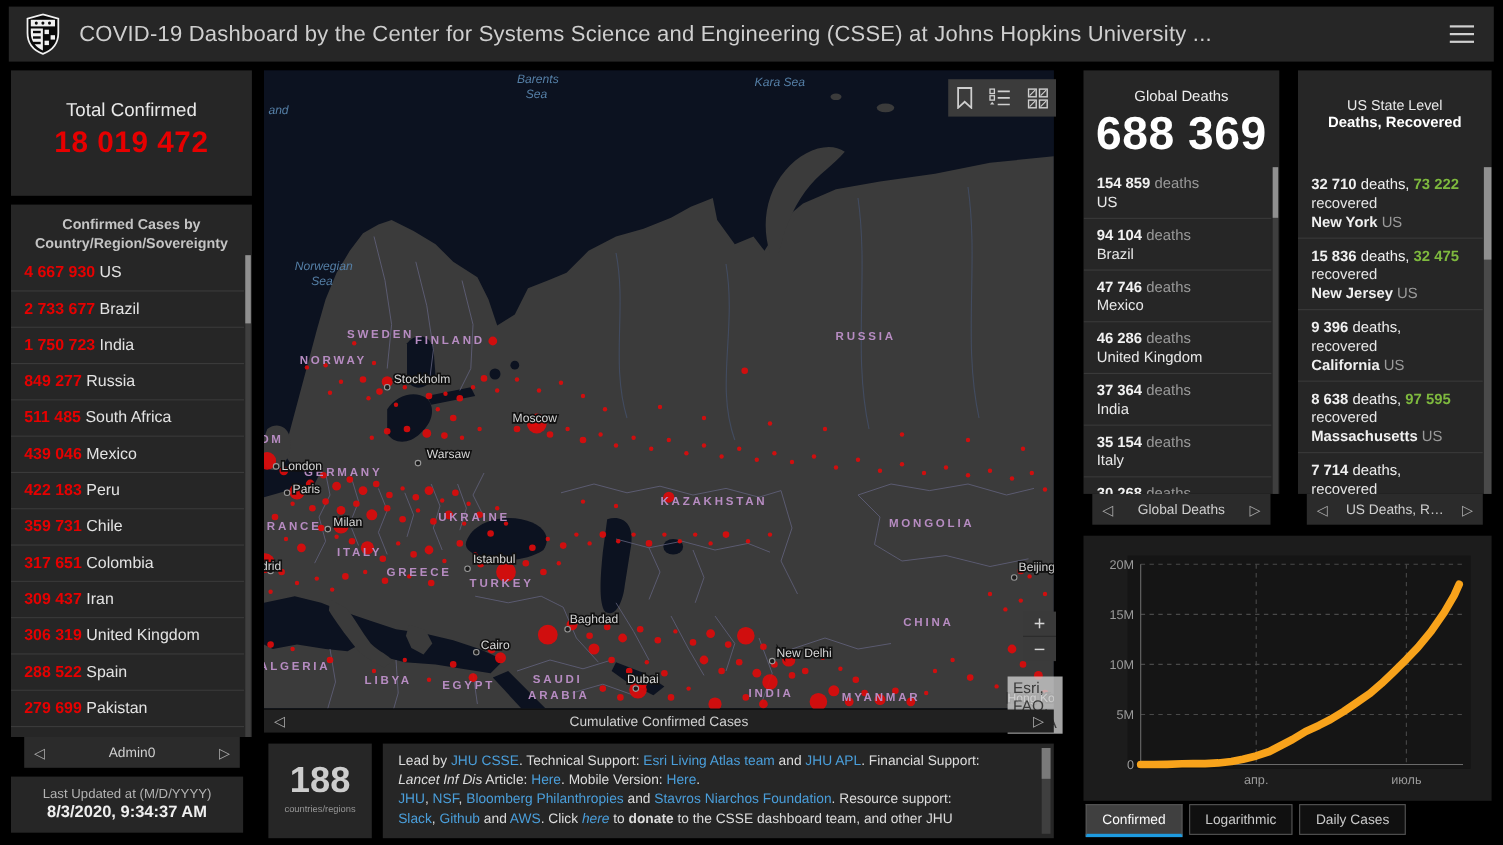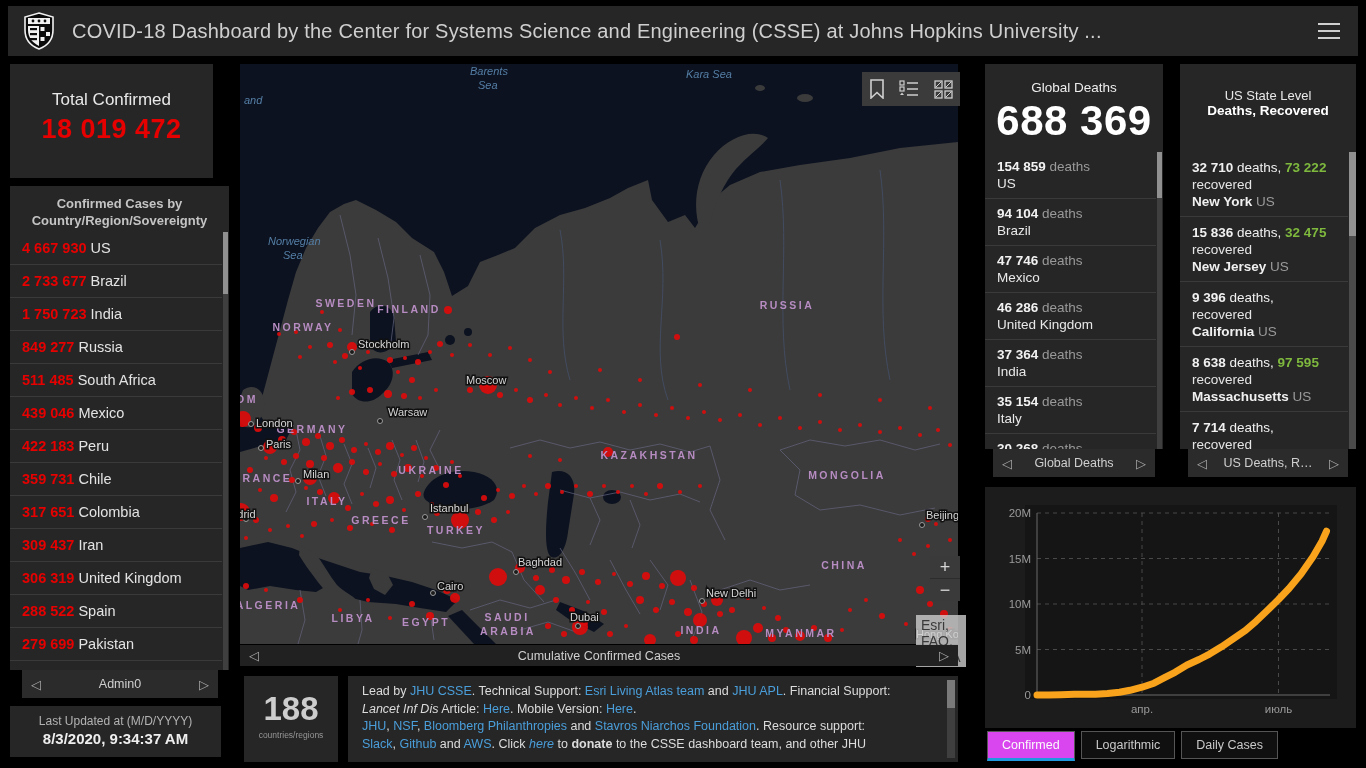--- a/index.html
+++ b/index.html
@@ -8,21 +8,21 @@
   .panel{position:absolute;background:#262626;}
   
   .hdr{position:absolute;left:8px;top:6px;width:1350px;height:50px;background:#262626;
        display:flex;align-items:center;}
   .hdr .logo{margin-left:14px;width:34px;height:38px;flex:0 0 auto;}
   .hdr .title{margin-left:16px;font-size:20px;color:#cfcfcf;letter-spacing:.2px;white-space:nowrap;
               overflow:hidden;}
   .hdr .burger{position:absolute;right:18px;top:17px;width:22px;height:16px;cursor:pointer;}
   .hdr .burger div{height:2px;background:#cfcfcf;margin:0 0 5px 0;}
   
-  #total-panel{left:10px;top:64px;width:203px;height:114px;text-align:center;}
+  #total-panel{left:10px;top:64px;width:219px;height:114px;text-align:center;}
   #total-label{margin-top:26px;font-size:17px;color:#e8e8e8;}
   #total-value{margin-top:4px;font-size:27px;font-weight:bold;color:#e60000;letter-spacing:.5px;}
   #list-panel{left:10px;top:186px;width:219px;height:484px;overflow:hidden;}
   .list-hd{padding-top:9px;text-align:center;font-size:13px;font-weight:bold;color:#c4c4c4;line-height:17px;}
   #country-list{position:absolute;left:0;top:46px;right:7px;bottom:0;overflow:hidden;}
   .crow{padding:6px 2px 6px 12px;border-bottom:1px solid #3a3a3a;font-size:14.5px;line-height:20px;cursor:pointer;}
   .crow .num{color:#e60000;font-weight:bold;}
   .crow .nm{color:#e3e3e3;}
   .vscroll{position:absolute;width:5px;background:#3f3f3f;}
   .vthumb{position:absolute;width:5px;background:#909090;}
@@ -70,21 +70,21 @@
   .urow{padding:7px 2px 6px 12px;border-bottom:1px solid #3a3a3a;font-size:13.5px;line-height:17px;cursor:pointer;}
   .urow .wh{color:#f0f0f0;} .urow .bold{font-weight:bold;}
   .urow .gr{color:#e5e5e5;} .urow .grb{color:#7eb93e;font-weight:bold;}
   .urow .us{color:#9a9a9a;}
   #us-bar{left:1188px;top:449px;width:160px;}
   
   #chart-panel{left:985px;top:487px;width:371px;height:241px;background:#1c1c1c;}
   #tabs{position:absolute;left:987px;top:731px;display:flex;}
   .tab{height:26px;line-height:26px;padding:0 14px;margin-right:6px;border:1px solid #555;
        background:#101010;color:#c9c9c9;font-size:12.5px;text-align:center;cursor:pointer;}
-  .tab.active{color:#fafafa;background:#d946ef;border-bottom:3px solid #1e9be0;}
+  .tab.active{color:#fafafa;background:#404040;border-bottom:3px solid #1e9be0;}
 </style>
 </head>
 <body>
 
 <div class="stage">
 
   <div class="hdr">
     <svg class="logo" viewBox="0 0 34 38">
       <path d="M17,1 L31,5 L31,18 C31,28 25,34 17,37 C9,34 3,28 3,18 L3,5 Z" fill="#0a0a0a" stroke="#f0f0f0" stroke-width="1.6"></path>
       <rect x="6" y="6" width="22" height="6" fill="#f0f0f0"></rect>
@@ -92,21 +92,21 @@
         <circle cx="17" cy="9" r="1.4" fill="#0a0a0a"></circle>
         <circle cx="23" cy="9" r="1.4" fill="#0a0a0a"></circle>
       <path d="M6,14 L17,14 L17,34 C11,31 6,26 6,18 Z" fill="#f0f0f0"></path>
       <rect x="8" y="16" width="7" height="2.2" fill="#0a0a0a"></rect>
         <rect x="8" y="21" width="7" height="2.2" fill="#0a0a0a"></rect>
         <rect x="8" y="26" width="7" height="2.2" fill="#0a0a0a"></rect>
       <rect x="18.5" y="15" width="4" height="4" fill="#f0f0f0"></rect>
         <rect x="24" y="20" width="4" height="4" fill="#f0f0f0"></rect>
         <rect x="18.5" y="25" width="4" height="4" fill="#f0f0f0"></rect>
     </svg>
-    <div class="title">COVID-18 Dashboard by the Center for Systems Science and Engineering (CSSE) at Johns Hopkins University ...</div>
+    <div class="title">COVID-19 Dashboard by the Center for Systems Science and Engineering (CSSE) at Johns Hopkins University ...</div>
     <div class="burger">
         <div></div>
         <div></div>
         <div></div>
       </div>
   </div>
 
   <div class="panel" id="total-panel">
     <div id="total-label">Total Confirmed</div>
     <div id="total-value">18 019 472</div>

